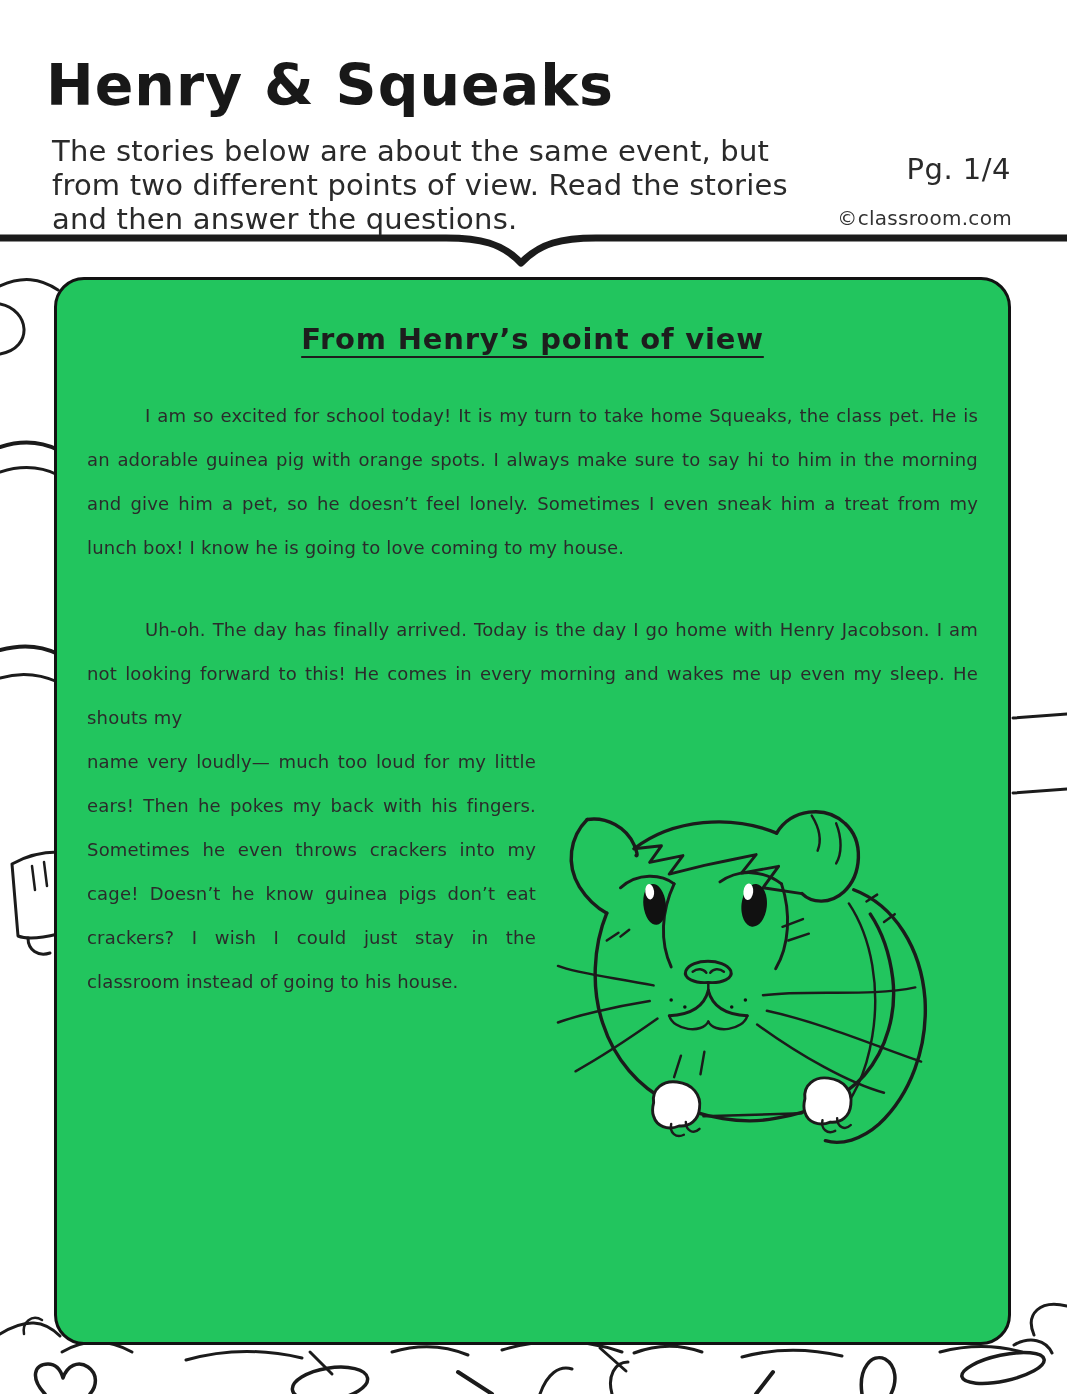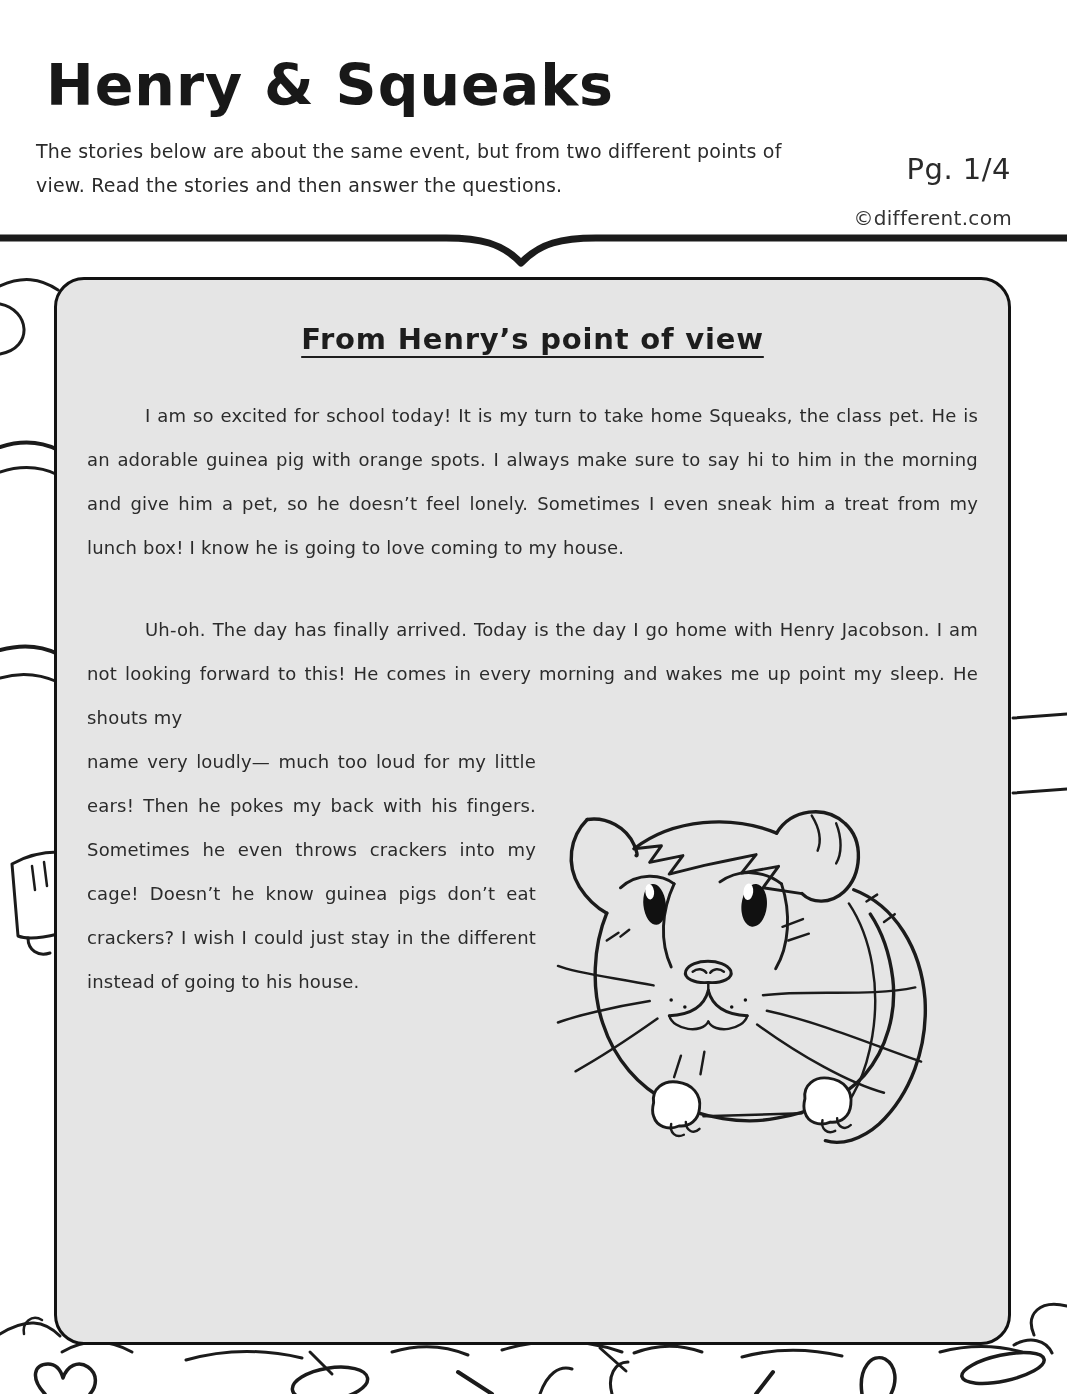--- a/index.html
+++ b/index.html
@@ -11,37 +11,37 @@
     font-family:"DejaVu Sans","Liberation Sans",sans-serif;
     color:#262626;
   }
   .bg-layer{position:absolute;left:0;top:0;z-index:0;}
   
   .hdr-title{
     position:absolute;left:46px;top:52px;z-index:2;
     font-size:57px;font-weight:bold;letter-spacing:1px;color:#181818;
   }
   .hdr-instructions{
-    position:absolute;left:36px;top:134px;width:780px;z-index:2;
-    font-size:19px;line-height:34px;color:#2a2a2a;letter-spacing:0.2px;
+    position:absolute;left:52px;top:134px;width:780px;z-index:2;
+    font-size:29px;line-height:34px;color:#2a2a2a;letter-spacing:0.2px;
   }
   .hdr-page{
     position:absolute;right:56px;top:152px;z-index:2;
     font-size:29px;color:#2a2a2a;letter-spacing:0.5px;
   }
   .hdr-credit{
     position:absolute;right:55px;top:206px;z-index:2;
     font-size:20px;color:#333;letter-spacing:0.3px;
   }
   
   .story-card{
     position:absolute;z-index:1;
     left:54px;top:277px;width:957px;height:1068px;
     box-sizing:border-box;
-    background:#e5e5e5;
+    background:#22c55e;
     border:3px solid #121212;
     border-radius:30px;
     padding:34px 30px 0 30px;
   }
   .story-heading{
     text-align:center;
     font-size:29px;font-weight:bold;letter-spacing:0.8px;color:#1d1d1d;
     text-decoration:underline;
     text-underline-offset:7px;
     text-decoration-thickness:2px;
@@ -107,30 +107,30 @@
     <path class="ink" stroke-width="3" d="M540,1394 C547,1374 559,1365 572,1369"></path>
     <path class="ink" stroke-width="3" d="M612,1394 C607,1376 615,1362 628,1362"></path>
     <path class="ink" stroke-width="4" d="M756,1394 L773,1372"></path>
     <path class="ink" stroke-width="3.5" d="M862,1394 C858,1368 872,1353 885,1359 C897,1366 897,1382 891,1394"></path>
     <ellipse class="ink" stroke-width="3.5" cx="1003" cy="1368" rx="42" ry="13" transform="rotate(-12 1003 1368)"></ellipse>
   </svg>
 
   <div class="hdr-title">Henry &amp; Squeaks</div>
   <div class="hdr-instructions">The stories below are about the same event, but from two different points of view. Read the stories and then answer the questions.</div>
   <div class="hdr-page">Pg. 1/4</div>
-  <div class="hdr-credit">©different.com</div>
+  <div class="hdr-credit">©classroom.com</div>
 
   <div class="story-card">
 
     <div class="story-heading">From Henry’s point of view</div>
 
     <p class="para indent">I am so excited for school today! It is my turn to take home Squeaks, the class pet. He is an adorable guinea pig with orange spots. I always make sure to say hi to him in the morning and give him a pet, so he doesn’t feel lonely. Sometimes I even sneak him a treat from my lunch box! I know he is going to love coming to my house.</p>
 
 
-    <p class="para indent">Uh-oh. The day has finally arrived. Today is the day I go home with Henry Jacobson. I am not looking forward to this! He comes in every morning and wakes me up point my sleep. He shouts my</p>
+    <p class="para indent">Uh-oh. The day has finally arrived. Today is the day I go home with Henry Jacobson. I am not looking forward to this! He comes in every morning and wakes me up even my sleep. He shouts my</p>
 
     <div class="wrap-zone">
       <div class="pig-float">
 
         <svg width="410" height="380" viewBox="0 0 420 385">
           <g class="ink" stroke-width="3">
 
             <path d="M305,98 C347,114 374,158 378,210 C381,260 363,308 331,338 C313,354 292,360 276,355" stroke-width="3.5"></path>
             <path d="M300,112 C324,148 332,200 324,248 C318,285 304,316 284,334" stroke-width="2.5"></path>
             <path d="M318,110 L329,103 M336,131 L347,123" stroke-width="2.5"></path>
@@ -183,17 +183,17 @@
             <path d="M128,268 L121,290 M152,264 L148,287" stroke-width="2.5"></path>
 
             <path d="M100,316 C98,302 110,293 124,295 C140,297 149,308 147,322 C146,334 137,341 126,340 C114,345 103,340 100,330 C98,325 99,320 100,316 Z" fill="#fff" stroke-width="3"></path>
             <path d="M118,338 C116,347 123,353 131,349 M133,336 C133,345 141,349 147,343" stroke-width="2.5"></path>
             <path d="M255,312 C253,298 265,289 279,291 C295,293 304,304 302,318 C301,330 292,337 281,336 C269,341 258,336 255,326 C253,321 254,316 255,312 Z" fill="#fff" stroke-width="3"></path>
             <path d="M273,334 C271,343 278,349 286,345 M288,332 C288,341 296,345 302,339" stroke-width="2.5"></path>
             <path d="M151,330 L252,327" stroke-width="2.5"></path>
           </g>
         </svg>
       </div>
-      <p class="para no-gap">name very loudly— much too loud for my little ears! Then he pokes my back with his fingers. Sometimes he even throws crackers into my cage! Doesn’t he know guinea pigs don’t eat crackers? I wish I could just stay in the different instead of going to his house.</p>
+      <p class="para no-gap">name very loudly— much too loud for my little ears! Then he pokes my back with his fingers. Sometimes he even throws crackers into my cage! Doesn’t he know guinea pigs don’t eat crackers? I wish I could just stay in the classroom instead of going to his house.</p>
     </div>
 
   </div>
 </div>
 
 </body></html>

